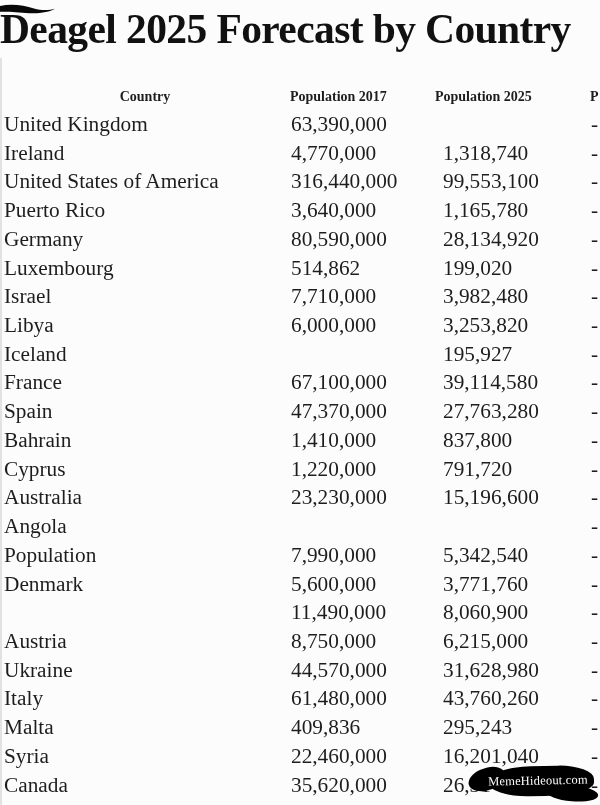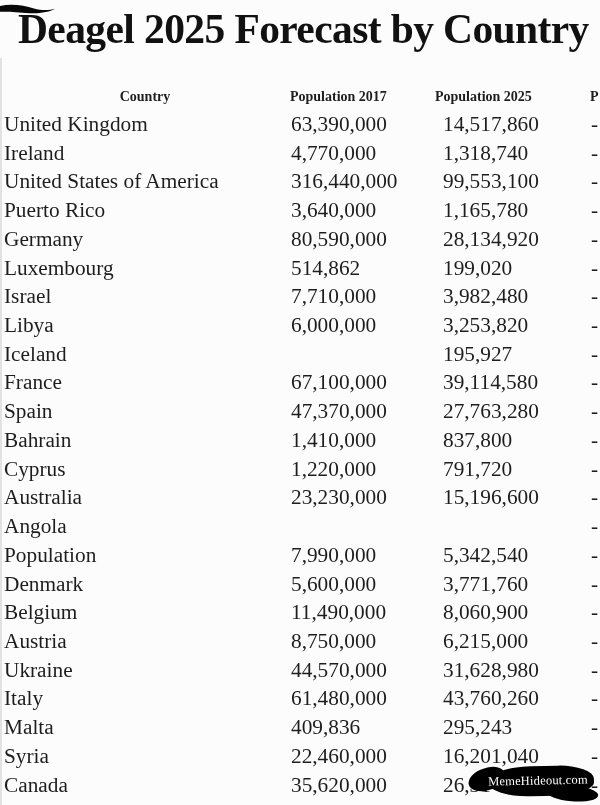--- a/index.html
+++ b/index.html
@@ -8,21 +8,21 @@
     width: 600px;
     height: 805px;
     overflow: hidden;
     background: var(--background, #fcfcfc);
     color: var(--text, #1d1d1d);
     font-family: "Liberation Serif", "DejaVu Serif", serif;
   }
   .page-title {
     position: absolute;
     top: 5px;
-    left: 18px;
+    left: 0;
     font-size: 41.5px;
     line-height: 48px;
     font-weight: 700;
     letter-spacing: -0.6px;
     white-space: nowrap;
     color: var(--title, #111111);
   }
   .corner-mark { position: absolute; top: 1px; left: 0; z-index: 3; }
   .edge-line {
     position: absolute;
@@ -113,21 +113,20 @@
     <span class="h-country">Country</span>
     <span class="h-2017">Population 2017</span>
     <span class="h-2025">Population 2025</span>
     <span class="h-clip">P</span>
   </div>
 
   <div class="rows">
       <div class="row">
     <span class="c-country">United Kingdom</span>
     <span class="c-2017">63,390,000</span>
-    <span class="c-2025">14,517,860</span>
     <span class="c-drop">-</span>
   </div>
       <div class="row">
     <span class="c-country">Ireland</span>
     <span class="c-2017">4,770,000</span>
     <span class="c-2025">1,318,740</span>
     <span class="c-drop">-</span>
   </div>
       <div class="row">
     <span class="c-country">United States of America</span>
@@ -210,21 +209,20 @@
     <span class="c-2025">5,342,540</span>
     <span class="c-drop">-</span>
   </div>
       <div class="row">
     <span class="c-country">Denmark</span>
     <span class="c-2017">5,600,000</span>
     <span class="c-2025">3,771,760</span>
     <span class="c-drop">-</span>
   </div>
       <div class="row">
-    <span class="c-country">Belgium</span>
     <span class="c-2017">11,490,000</span>
     <span class="c-2025">8,060,900</span>
     <span class="c-drop">-</span>
   </div>
       <div class="row">
     <span class="c-country">Austria</span>
     <span class="c-2017">8,750,000</span>
     <span class="c-2025">6,215,000</span>
     <span class="c-drop">-</span>
   </div>

